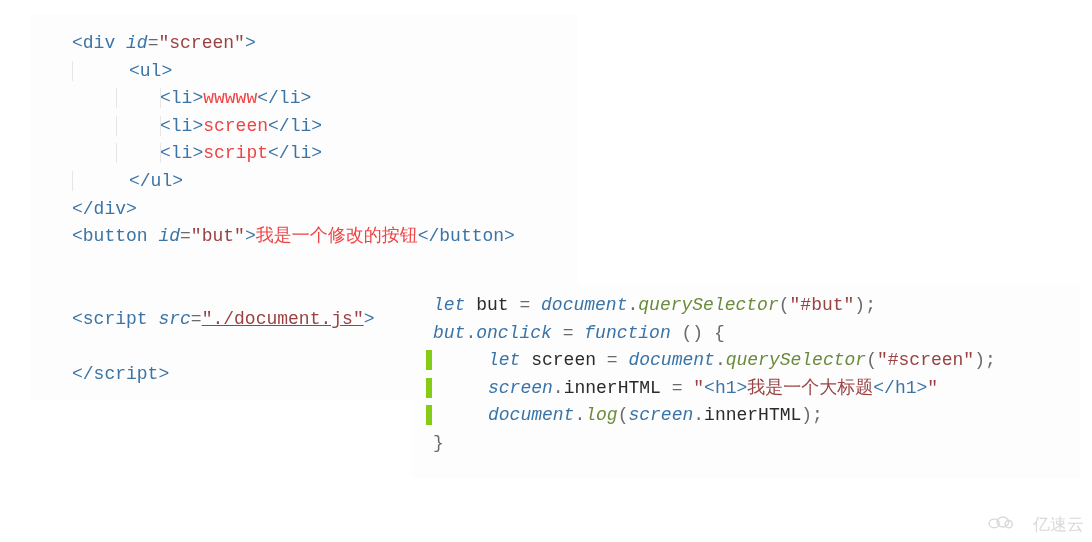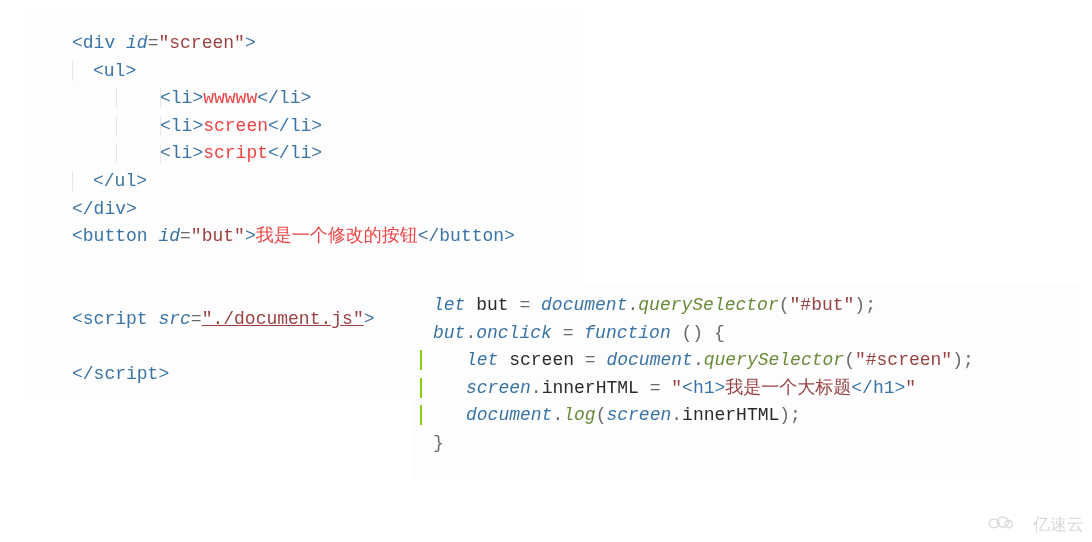--- a/index.html
+++ b/index.html
@@ -26,36 +26,36 @@
     position: absolute;
     left: 412px;
     top: 284px;
     width: 668px;
     height: 194px;
     background: #fdfdfe;
     padding: 8px 0 8px 8px;
     line-height: 27.6px;
   }
   .g0 { margin-left: 0; }
-  .g1 { margin-left: 0; padding-left: 20px; border-left: 1px solid #e6e6e6; }
+  .g1 { margin-left: 0; padding-left: 56px; border-left: 1px solid #e6e6e6; }
   .g2 { margin-left: 0; padding-left: 88px; position: relative; }
   .g2::before {
     content: "";
     position: absolute;
     left: 44px; top: 0; bottom: 0;
     border-left: 1px solid #e6e6e6;
   }
   .g2::after {
     content: "";
     position: absolute;
     left: 88px; top: 0; bottom: 0;
     border-left: 1px solid #e6e6e6;
   }
   .gr1 { margin-left: 13px; padding-left: 0; }
-  .gr2 { padding-left: 44px; border-left: 2px solid #84cc16; margin-left: 0; }
+  .gr2 { padding-left: 56px; border-left: 6px solid #84cc16; margin-left: 6px; }
 
   .tag   { color: #3a74a6; }
   .attr  { color: #3a74a6; font-style: italic; text-align: center; }
   .op    { color: #6a6a6a; }
   .str   { color: #9a4242; }
   .str-u { color: #9a4242; text-decoration: underline; text-decoration-color:#9a4242; }
   .txt   { color: #ef4444; }
   .kw    { color: #3a74a6; font-style: italic; }
   .var   { color: #3a74a6; font-style: italic; }
   .func  { color: #6a8b3a; font-style: italic; }

